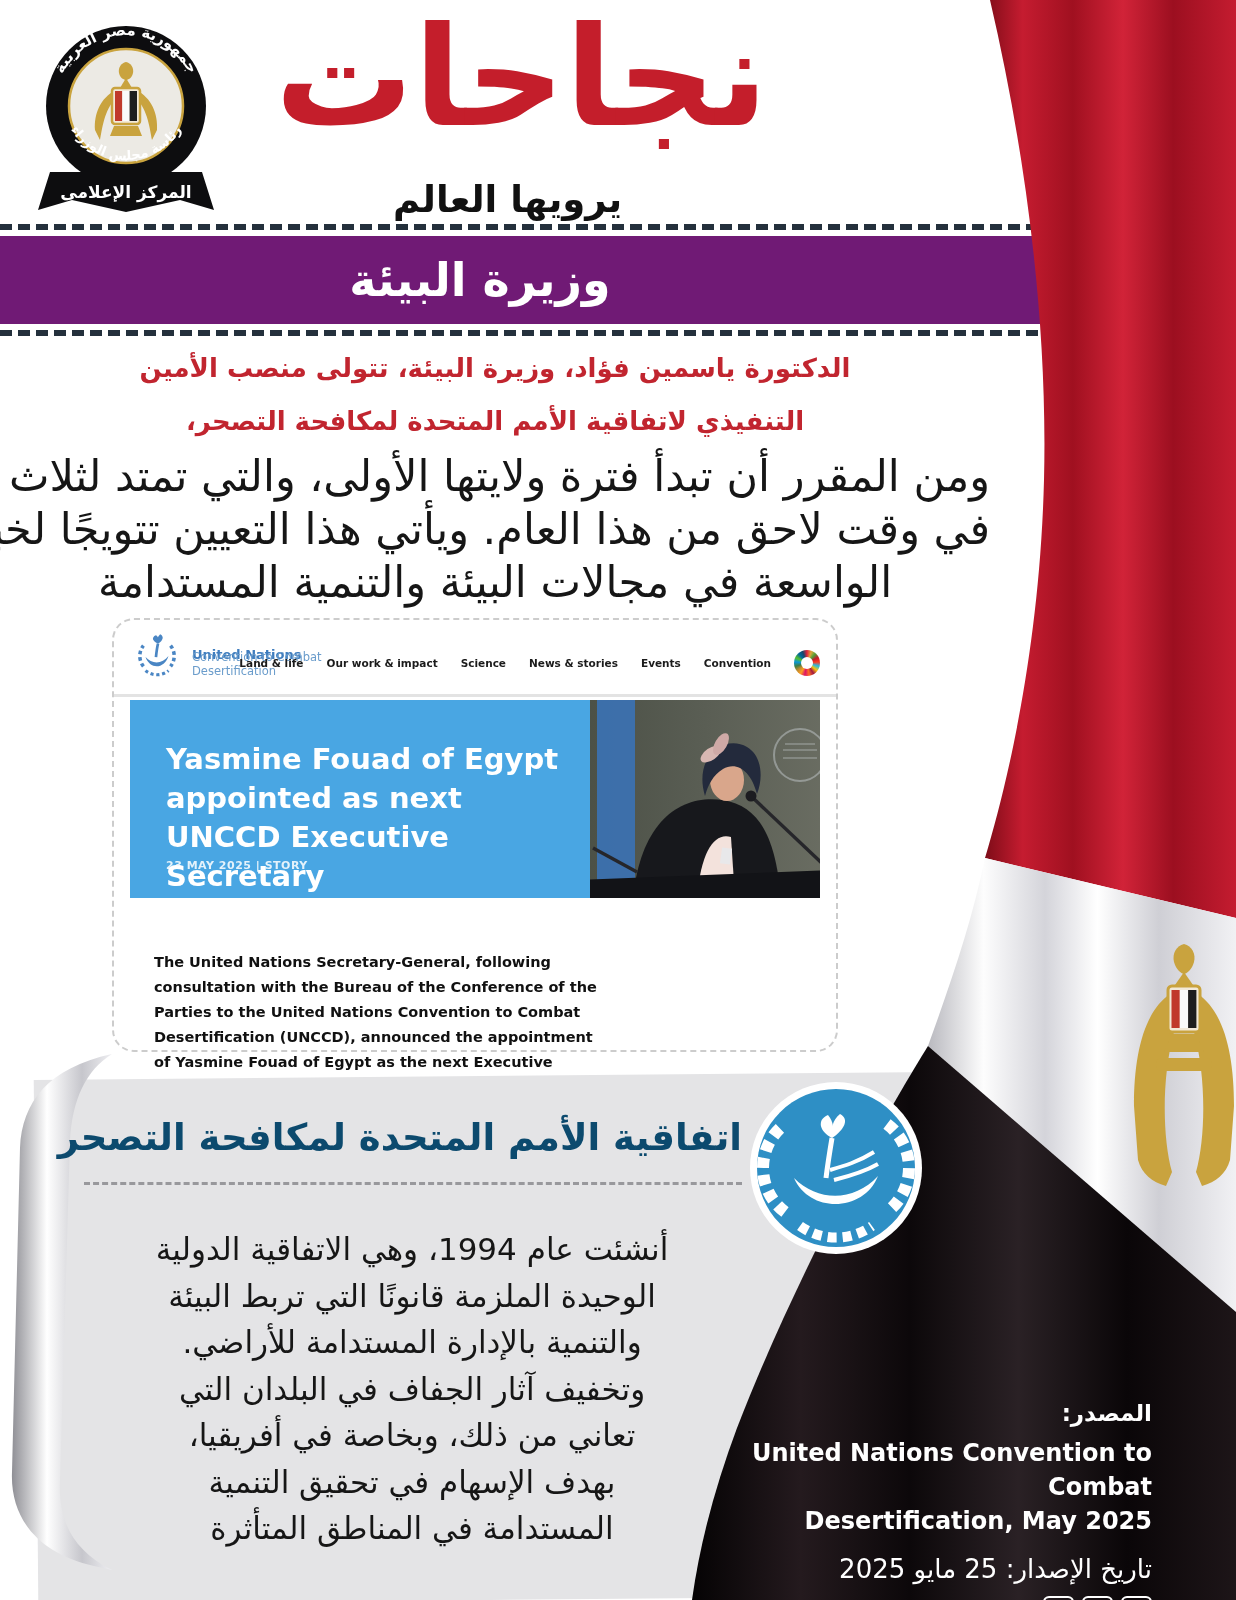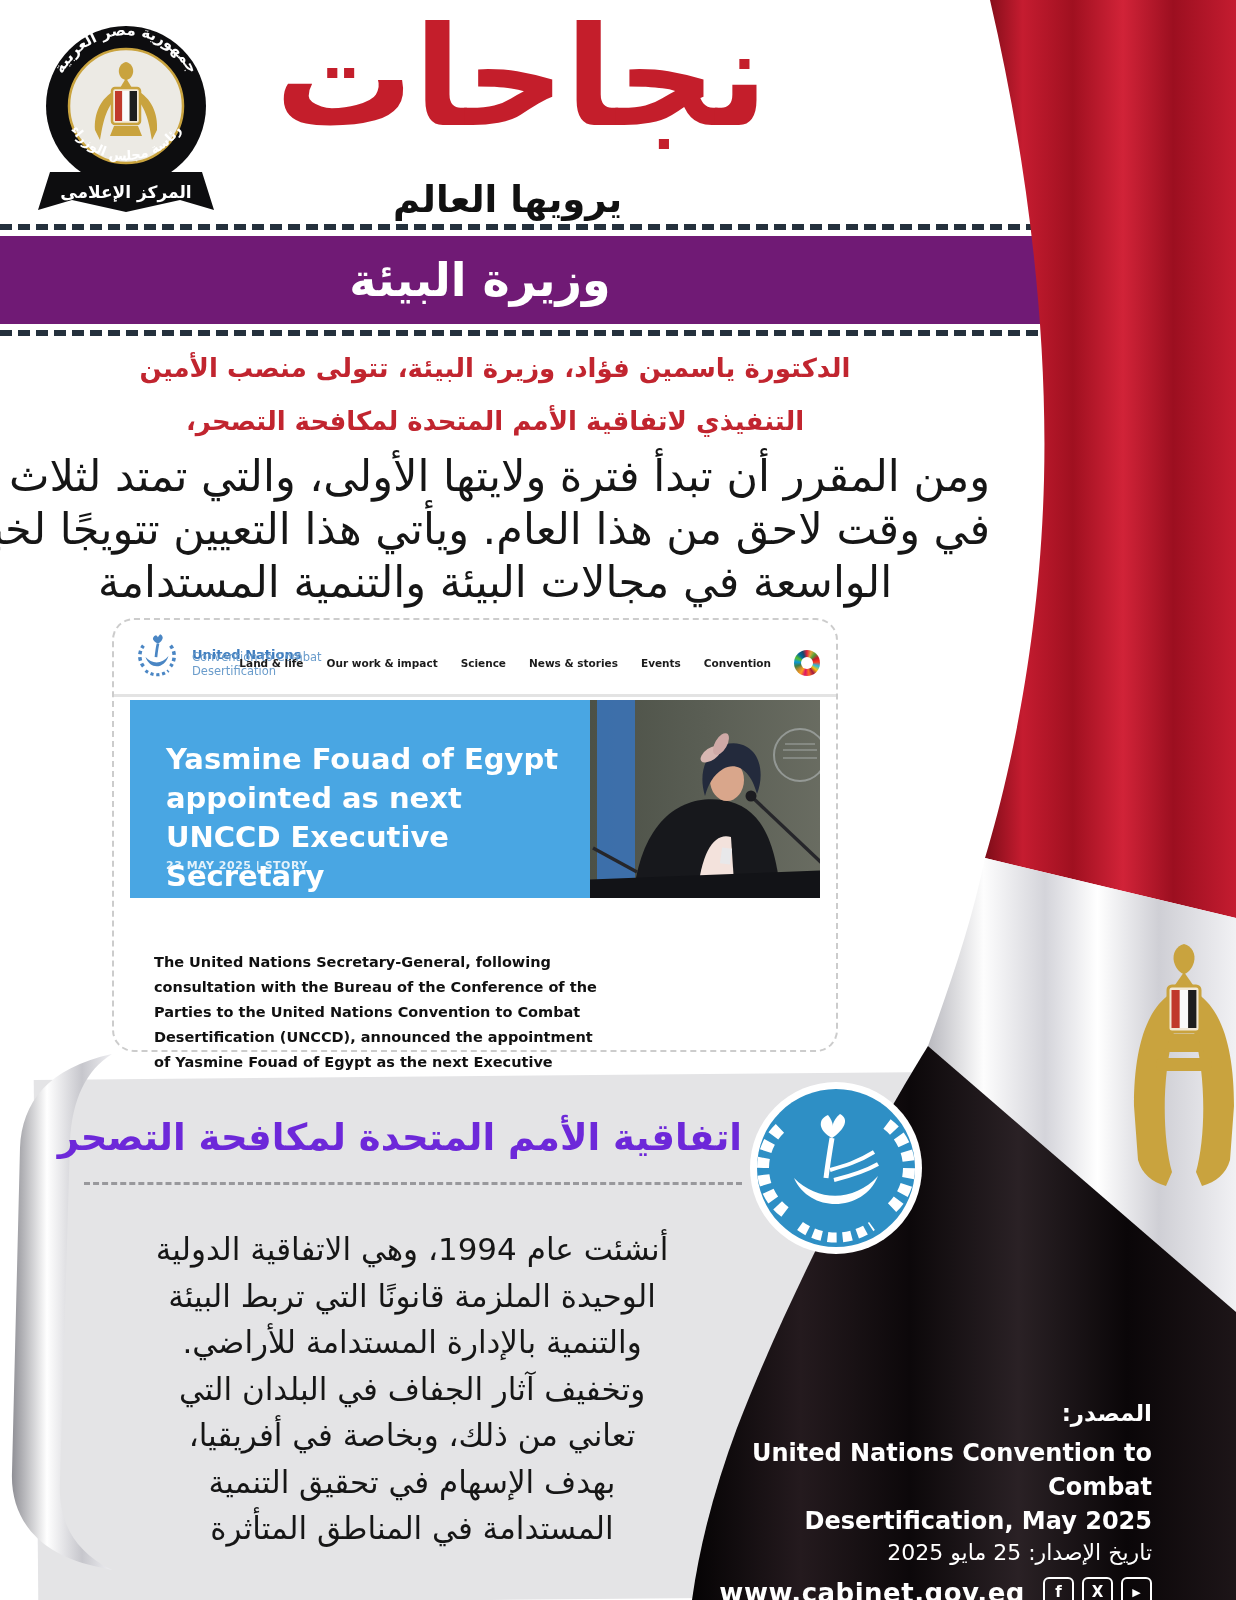--- a/index.html
+++ b/index.html
@@ -27,29 +27,29 @@
   .sdg-wheel::after{content:"";position:absolute;inset:7px;background:#fff;border-radius:50%;}
   .card-divider{height:0;border-top:3px solid #E3E3E3;}
   .hero{display:flex;}
   .hero-blue{background:#49A6E3;position:relative;flex:0 0 448px;padding-left:12px;}
   .hero-title{position:absolute;left:36px;top:40px;width:400px;color:#fff;font-size:29px;font-weight:bold;line-height:39px;}
   .hero-meta{position:absolute;left:36px;bottom:26px;color:rgba(255,255,255,.85);font-size:11px;font-weight:bold;letter-spacing:.5px;}
   .hero-photo{flex:1;overflow:hidden;}
   .card-body{font-size:14.5px;font-weight:bold;color:#111;line-height:25px;width:452px;}
   
   .parchment{width:906px;height:524px;background:#E4E4E6;transform:rotate(-0.5deg);}
-  .conv-heading{direction:rtl;text-align:right;font-size:37px;font-weight:bold;color:#6d28d9;white-space:nowrap;}
+  .conv-heading{direction:rtl;text-align:right;font-size:37px;font-weight:bold;color:#0c4a6e;white-space:nowrap;}
   .conv-dash{height:0;border-top:3px dashed #98989C;}
   .conv-line{direction:rtl;text-align:center;font-size:31px;color:#161616;line-height:46.5px;white-space:nowrap;}
   .conv-body{width:648px;}
   
   .footer-src{width:500px;text-align:right;color:#fff;}
   .src-label{font-size:23px;font-weight:bold;direction:rtl;margin-bottom:10px;}
   .src-en{font-size:24px;font-weight:bold;line-height:34px;}
-  .src-date{font-size:22px;direction:rtl;margin-top:2px;}
+  .src-date{font-size:26px;direction:rtl;margin-top:16px;}
   .site-row{display:flex;justify-content:flex-end;align-items:center;gap:18px;margin-top:12px;}
   .site-url{font-size:26px;font-weight:bold;letter-spacing:.5px;}
   .social{display:flex;gap:8px;}
   .social .ic{width:27px;height:27px;border:2.5px solid #fff;border-radius:6px;color:#fff;
     font-size:15px;font-weight:bold;display:flex;align-items:center;justify-content:center;line-height:1;}
 </style>
 </head>
 <body>
 
 <div id="page">

